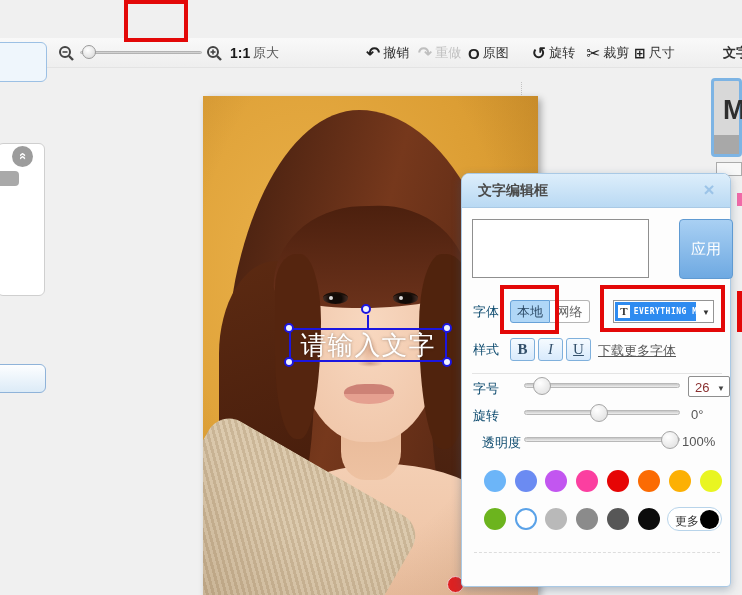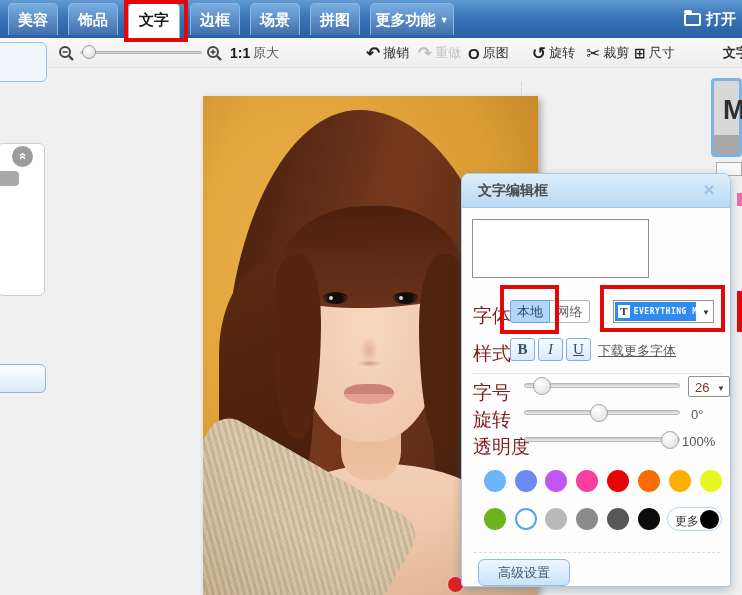--- a/index.html
+++ b/index.html
@@ -113,21 +113,21 @@
   .dlg-header { position:absolute; left:0; top:0; width:100%; height:34px;
     background:linear-gradient(180deg,#ddeefb,#b9d9f3); border-bottom:1px solid #a9c9e5; border-radius:7px 7px 0 0;padding-left:24px; }
   .dlg-title { position:absolute; left:16px; top:8px; font-size:14px; font-weight:bold; color:#4a4a4a; }
   .dlg-close { position:absolute; right:10px; top:5px; width:22px; height:22px; color:#9cc4e8;
     font-size:19px; font-weight:bold; text-align:center; line-height:22px; cursor:pointer; }
   .dlg-textarea { position:absolute; left:10px; top:45px; width:177px; height:59px;
     border:1px solid #8f8f8f; background:#fff; resize:none; font-size:13px; padding:3px; }
   .apply-btn { position:absolute; left:217px; top:45px; width:54px; height:60px;
     background:linear-gradient(180deg,#a9d0f3,#6ea9e2); border:1px solid #5f9ad2; border-radius:4px;
     color:#fff; font-size:15px; cursor:pointer; }
-  .row-label { position:absolute; font-size:19px; color:#7f1d1d; }
+  .row-label { position:absolute; font-size:13px; color:#0c4a6e; }
   .seg { position:absolute; top:126px; width:40px; height:23px; font-size:13px; text-align:center; line-height:22px; cursor:pointer; }
   .seg.local { left:48px; background:#b0d7f7; border:1px solid #68a2d8; color:#2c4a66; border-radius:3px 0 0 3px; }
   .seg.net { left:88px; background:#fff; border:1px solid #b5b5b5; border-left:none; color:#666; border-radius:0 3px 3px 0; }
   .font-dd { position:absolute; left:151px; top:126px; width:101px; height:23px; background:#fff;
     border:1px solid #949494; cursor:pointer; }
   .font-dd .sel { position:absolute; left:1px; top:1px; right:17px; bottom:1px; background:#2e8bf0;
     display:flex; align-items:center; gap:4px; padding-left:3px; }
   .font-dd .ticon { width:12px; height:13px; background:#fff; color:#333; font-family:"Liberation Serif",serif;
     font-weight:bold; font-size:11px; text-align:center; line-height:13px; }
   .font-dd .fname { color:#fff; font-family:"DejaVu Sans Mono",monospace; font-size:8px; font-weight:bold;
@@ -166,36 +166,20 @@
   .anno { position:absolute; border:4px solid #e30808; z-index:20; pointer-events:none; }
   .anno1 { left:124px; top:0; width:64px; height:42px; }
   .anno2 { left:500px; top:285px; width:59px; height:49px; }
   .anno3 { left:600px; top:285px; width:125px; height:47px; }
 </style>
 </head>
 <body>
 
 <div id="app">
 
-  <div class="nav">
-    <div class="tab" style="left:8px;width:50px">美容</div>
-    <div class="tab" style="left:68px;width:50px">饰品</div>
-    <div class="tab active" style="left:128px;width:52px">文字</div>
-    <div class="tab" style="left:190px;width:50px">边框</div>
-    <div class="tab" style="left:250px;width:50px">场景</div>
-    <div class="tab" style="left:310px;width:50px">拼图</div>
-    <div class="tab" style="left:370px;width:84px">
-      <span>更多功能</span>
-      <span class="tab-caret">▼</span>
-    </div>
-    <div class="open-btn">
-      <span class="folder-ico"></span>
-      <span>打开</span>
-    </div>
-  </div>
 
   <div class="toolbar">
     <div class="titem" style="left:58px">
       <svg width="17" height="17" viewBox="0 0 17 17">
           <circle cx="7" cy="7" r="5" fill="none" stroke="#444" stroke-width="2"></circle>
           <line x1="4.5" y1="7" x2="9.5" y2="7" stroke="#444" stroke-width="1.6"></line>
           <line x1="11" y1="11" x2="15" y2="15" stroke="#444" stroke-width="2.4"></line>
         </svg>
     </div>
     <div class="titem" style="left:206px">
@@ -258,35 +242,45 @@
     <div class="strand-r"></div>
     <div class="eye l"></div>
     <div class="eye r"></div>
     <div class="nose"></div>
     <div class="nostril"></div>
     <div class="lips"></div>
     <div class="vignette"></div>
   </div>
   <div class="watermark"></div>
 
+  <div class="txt-box">
+    <span>请输入文字</span>
+    <span class="handle h-tl"></span>
+    <span class="handle h-tr"></span>
+    <span class="handle h-bl"></span>
+    <span class="handle h-br"></span>
+    <span class="rot-stem"></span>
+    <span class="handle h-rot"></span>
+  </div>
 
   <div class="font-preview">
     <span class="letter">M</span>
     <span class="bar"></span>
   </div>
   <div class="font-preview2"></div>
   <div class="sliver-pink"></div>
   <div class="sliver-red"></div>
 
   <div class="dialog">
     <div class="dlg-header">
       <span class="dlg-title">文字编辑框</span>
       <span class="dlg-close">×</span>
     </div>
     <textarea class="dlg-textarea" style=""></textarea>
+    <button class="apply-btn">应用</button>
 
     <span class="row-label" style="left:11px;top:129px">字体</span>
     <div class="seg local">本地</div>
     <div class="seg net">网络</div>
     <div class="font-dd">
       <span class="sel">
         <span class="ticon">T</span>
         <span class="fname">EVERYTHING M</span>
       </span>
       <span class="arrow">▼</span>
@@ -306,21 +300,21 @@
     <div class="size-dd">
       <span class="v">26</span>
       <span class="arrow">▼</span>
     </div>
 
     <span class="row-label" style="left:11px;top:233px">旋转</span>
     <div class="s-track" style="top:236px"></div>
     <div class="s-thumb" style="left:128px;top:230px"></div>
     <span class="s-val" style="left:229px;top:233px">0°</span>
 
-    <span class="row-label" style="left:11px;top:260px">透明度</span>
+    <span class="row-label" style="left:20px;top:260px">透明度</span>
     <div class="s-track" style="top:263px"></div>
     <div class="s-thumb" style="left:199px;top:257px"></div>
     <span class="s-val" style="left:220px;top:260px">100%</span>
 
     <div class="swatch" style="left: 22px; top: 296px; background: rgb(108, 181, 248);"></div>
     <div class="swatch" style="left: 53px; top: 296px; background: rgb(107, 139, 242);"></div>
     <div class="swatch" style="left: 83px; top: 296px; background: rgb(194, 86, 240);"></div>
     <div class="swatch" style="left: 114px; top: 296px; background: rgb(251, 63, 160);"></div>
     <div class="swatch" style="left: 145px; top: 296px; background: rgb(230, 5, 5);"></div>
     <div class="swatch" style="left: 176px; top: 296px; background: rgb(251, 107, 3);"></div>
@@ -332,20 +326,19 @@
     <div class="swatch" style="left: 83px; top: 334px; background: rgb(185, 185, 185);"></div>
     <div class="swatch" style="left: 114px; top: 334px; background: rgb(139, 139, 139);"></div>
     <div class="swatch" style="left: 145px; top: 334px; background: rgb(87, 87, 87);"></div>
     <div class="swatch" style="left: 176px; top: 334px; background: rgb(12, 12, 12);"></div>
     <div class="more-pill">
       <span class="lbl">更多</span>
       <span class="dot" style="background: rgb(0, 0, 0);"></span>
     </div>
 
     <div class="hr2"></div>
-    <button class="adv-btn">高级设置</button>
   </div>
 
   <div class="anno anno1"></div>
   <div class="anno anno2"></div>
   <div class="anno anno3"></div>
 
 </div>
 
 </body></html>

